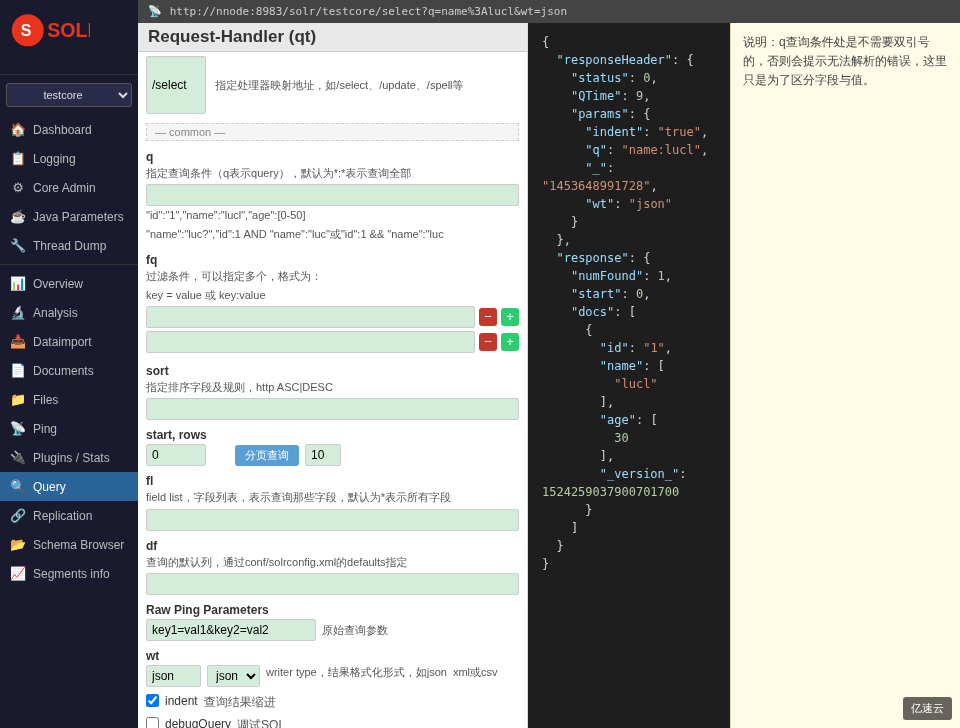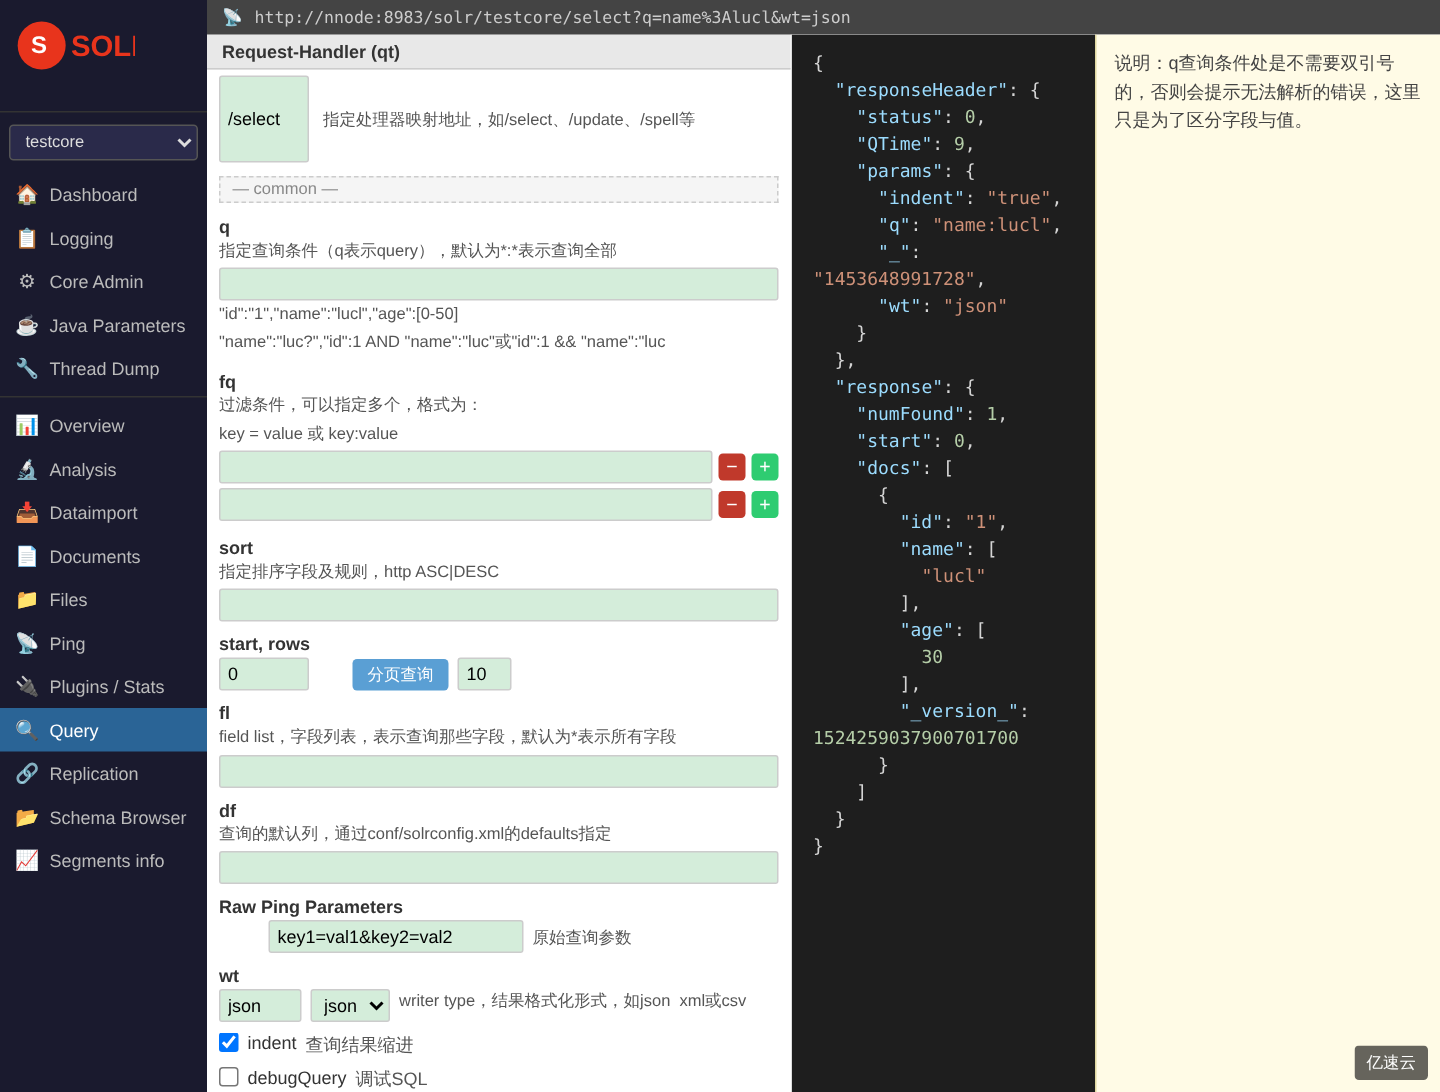--- a/index.html
+++ b/index.html
@@ -27,20 +27,21 @@
     }
     #core-selector {
       margin: 8px 6px;
       background: #2a2a4a;
       border: 1px solid #555;
       color: #ddd;
       padding: 4px 6px;
       width: calc(100% - 12px);
       border-radius: 3px;
       font-size: 11px;
+      text-align: center;
     }
     .nav-item {
       display: flex;
       align-items: center;
       padding: 7px 10px;
       cursor: pointer;
       color: #bbb;
       text-decoration: none;
       font-size: 12px;
       gap: 7px;
@@ -85,21 +86,21 @@
       background: #fff;
       overflow-y: auto;
       border-right: 1px solid #ddd;
       padding: 0;
     }
     
     .section-header {
       background: #e8e8e8;
       padding: 4px 10px;
       font-weight: bold;
-      font-size: 12px;
+      font-size: 17px;
       border-bottom: 1px solid #ccc;
       color: #333;
     }
     
     .common-divider {
       background: #f5f5f5;
       border: 1px dashed #ccc;
       margin: 5px 8px;
       padding: 2px 8px;
       font-size: 11px;
@@ -430,21 +431,21 @@
       </div>
 
       <div class="form-row">
         <label>df</label>
         <div class="description">查询的默认列，通过conf/solrconfig.xml的defaults指定</div>
         <input class="form-input" type="text" style="">
       </div>
 
       <div class="form-row">
         <label>Raw Ping Parameters</label>
-        <div style="display:flex; gap:6px; align-items:center;margin-left:33px;">
+        <div style="display:flex; gap:6px; align-items:center;">
           <input class="form-input" type="text" style="width: 170px;" value="key1=val1&amp;key2=val2">
           <span style="font-size:11px; color:#555;">原始查询参数</span>
         </div>
       </div>
 
       <div class="form-row">
         <label>wt</label>
         <div class="wt-row">
           <input class="form-input" type="text" style="width: 55px;" value="json">
           <select class="form-input-select">

